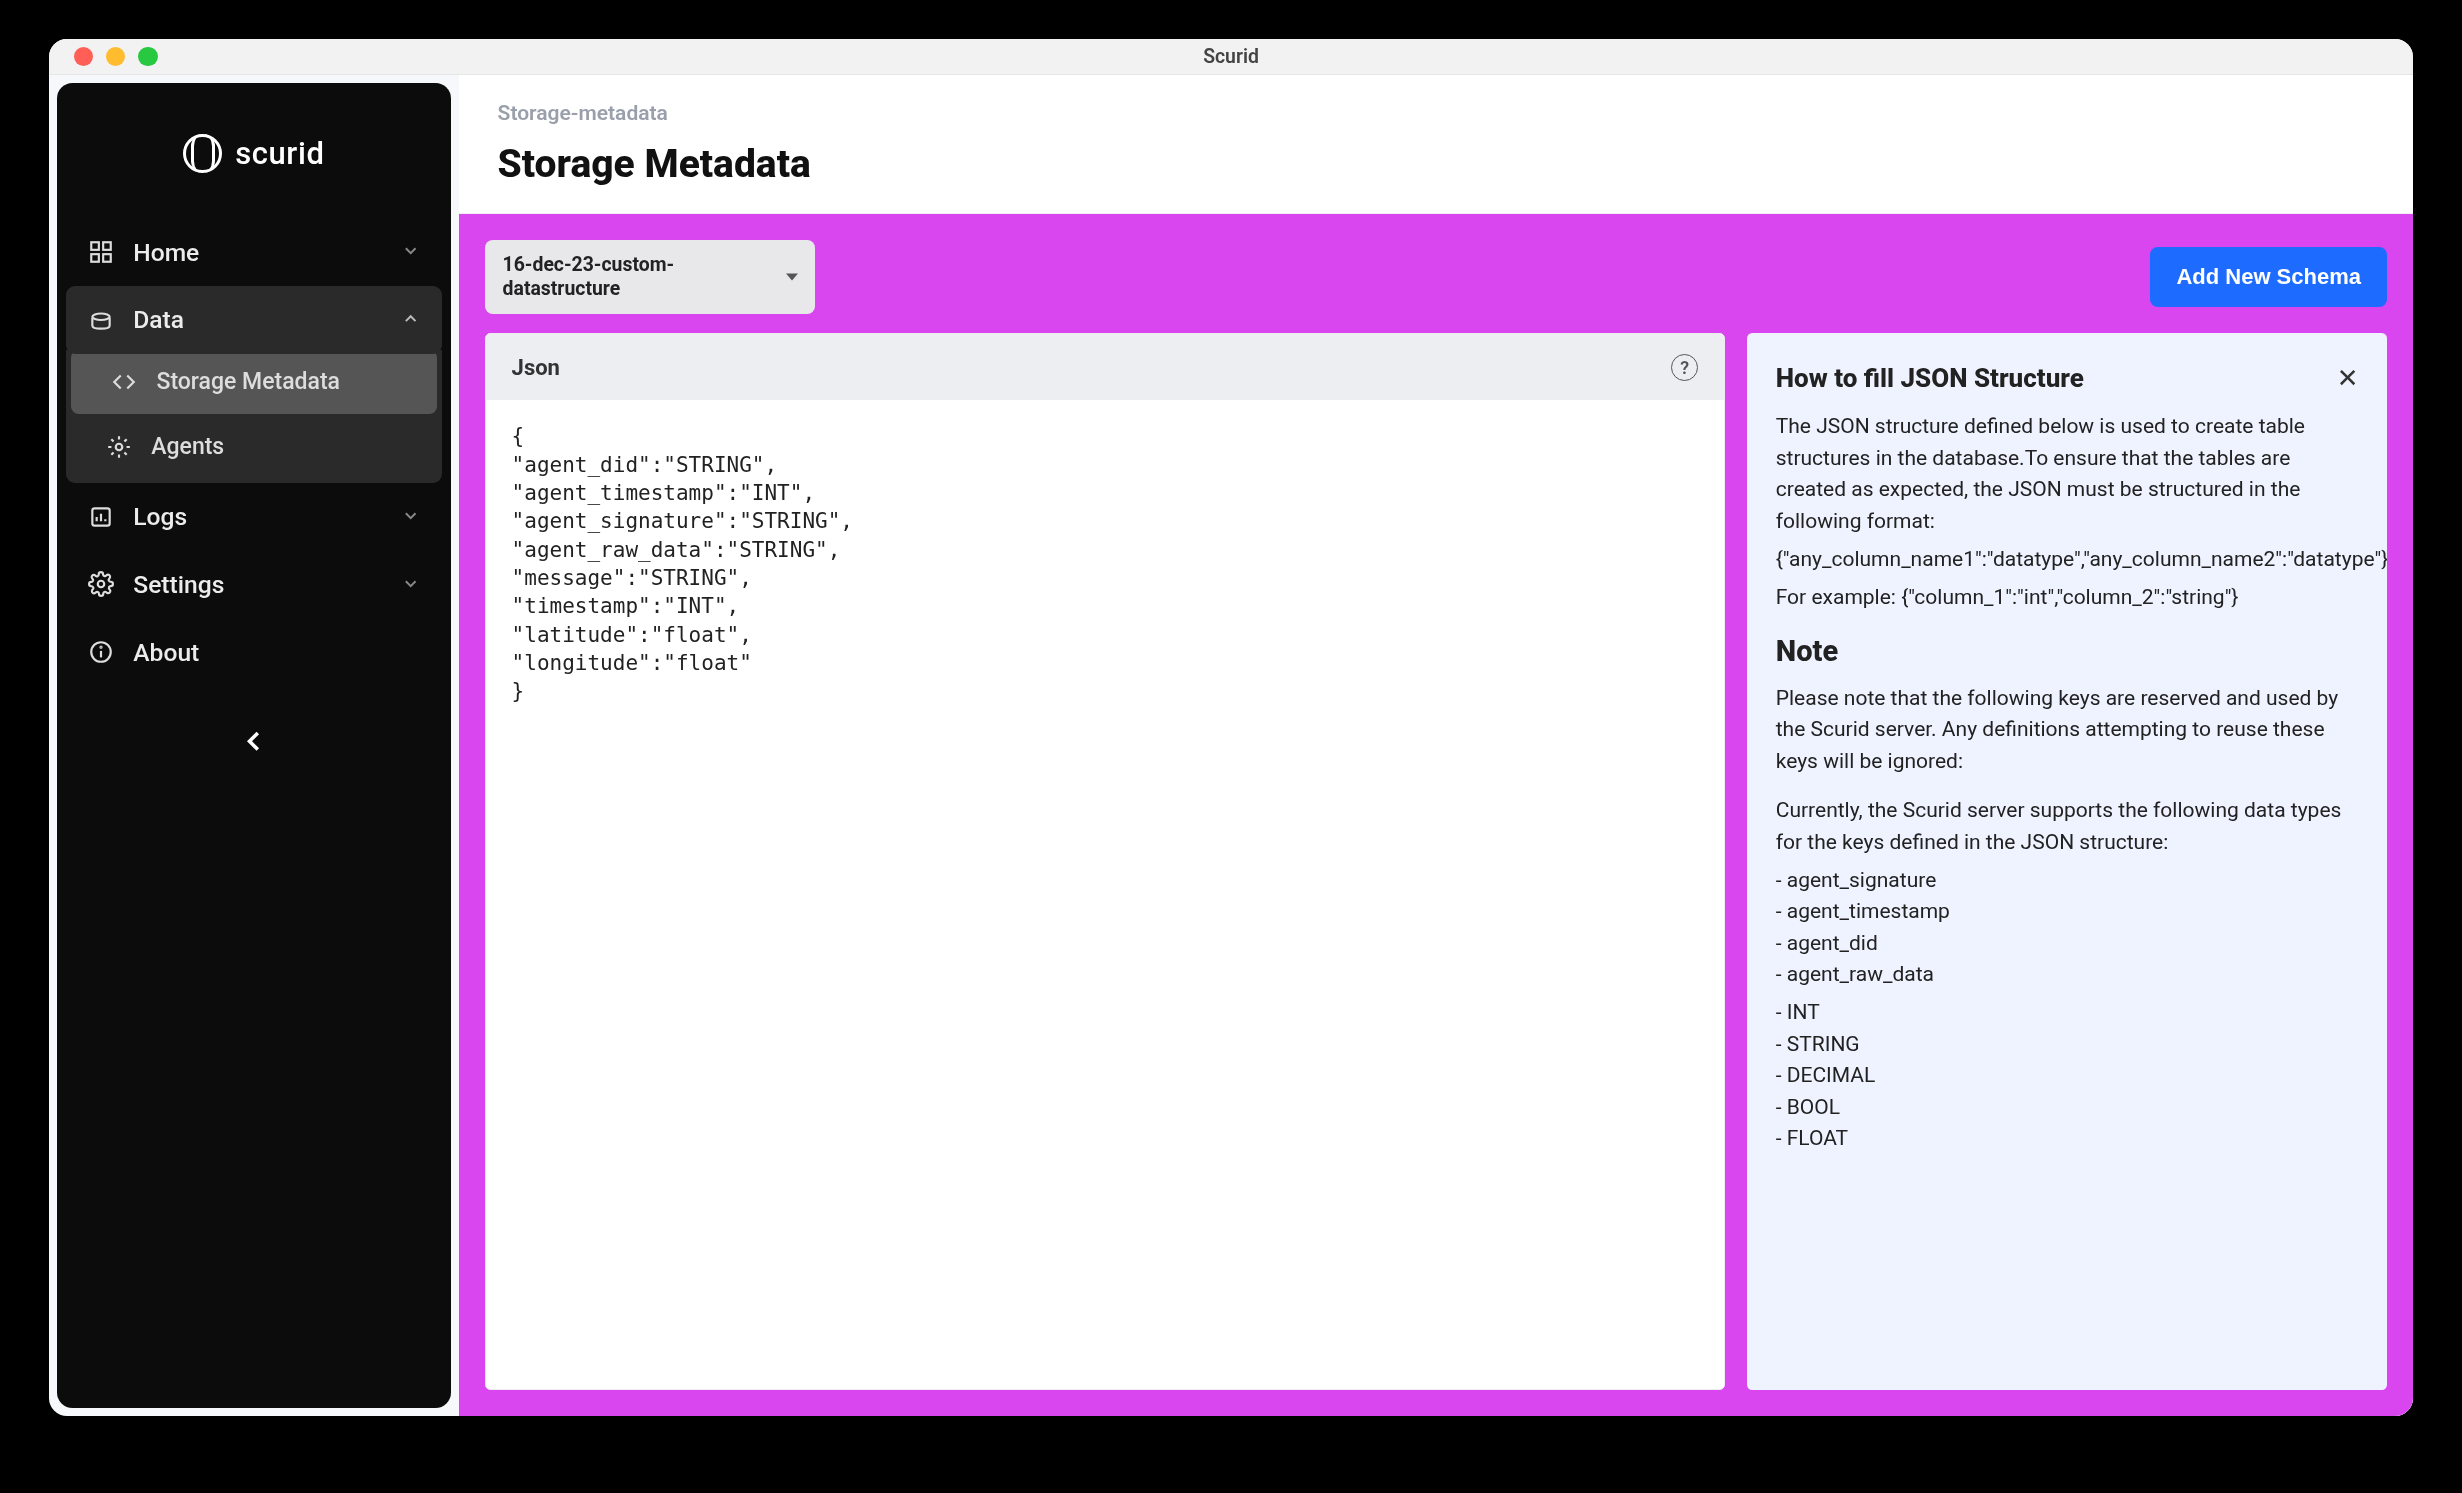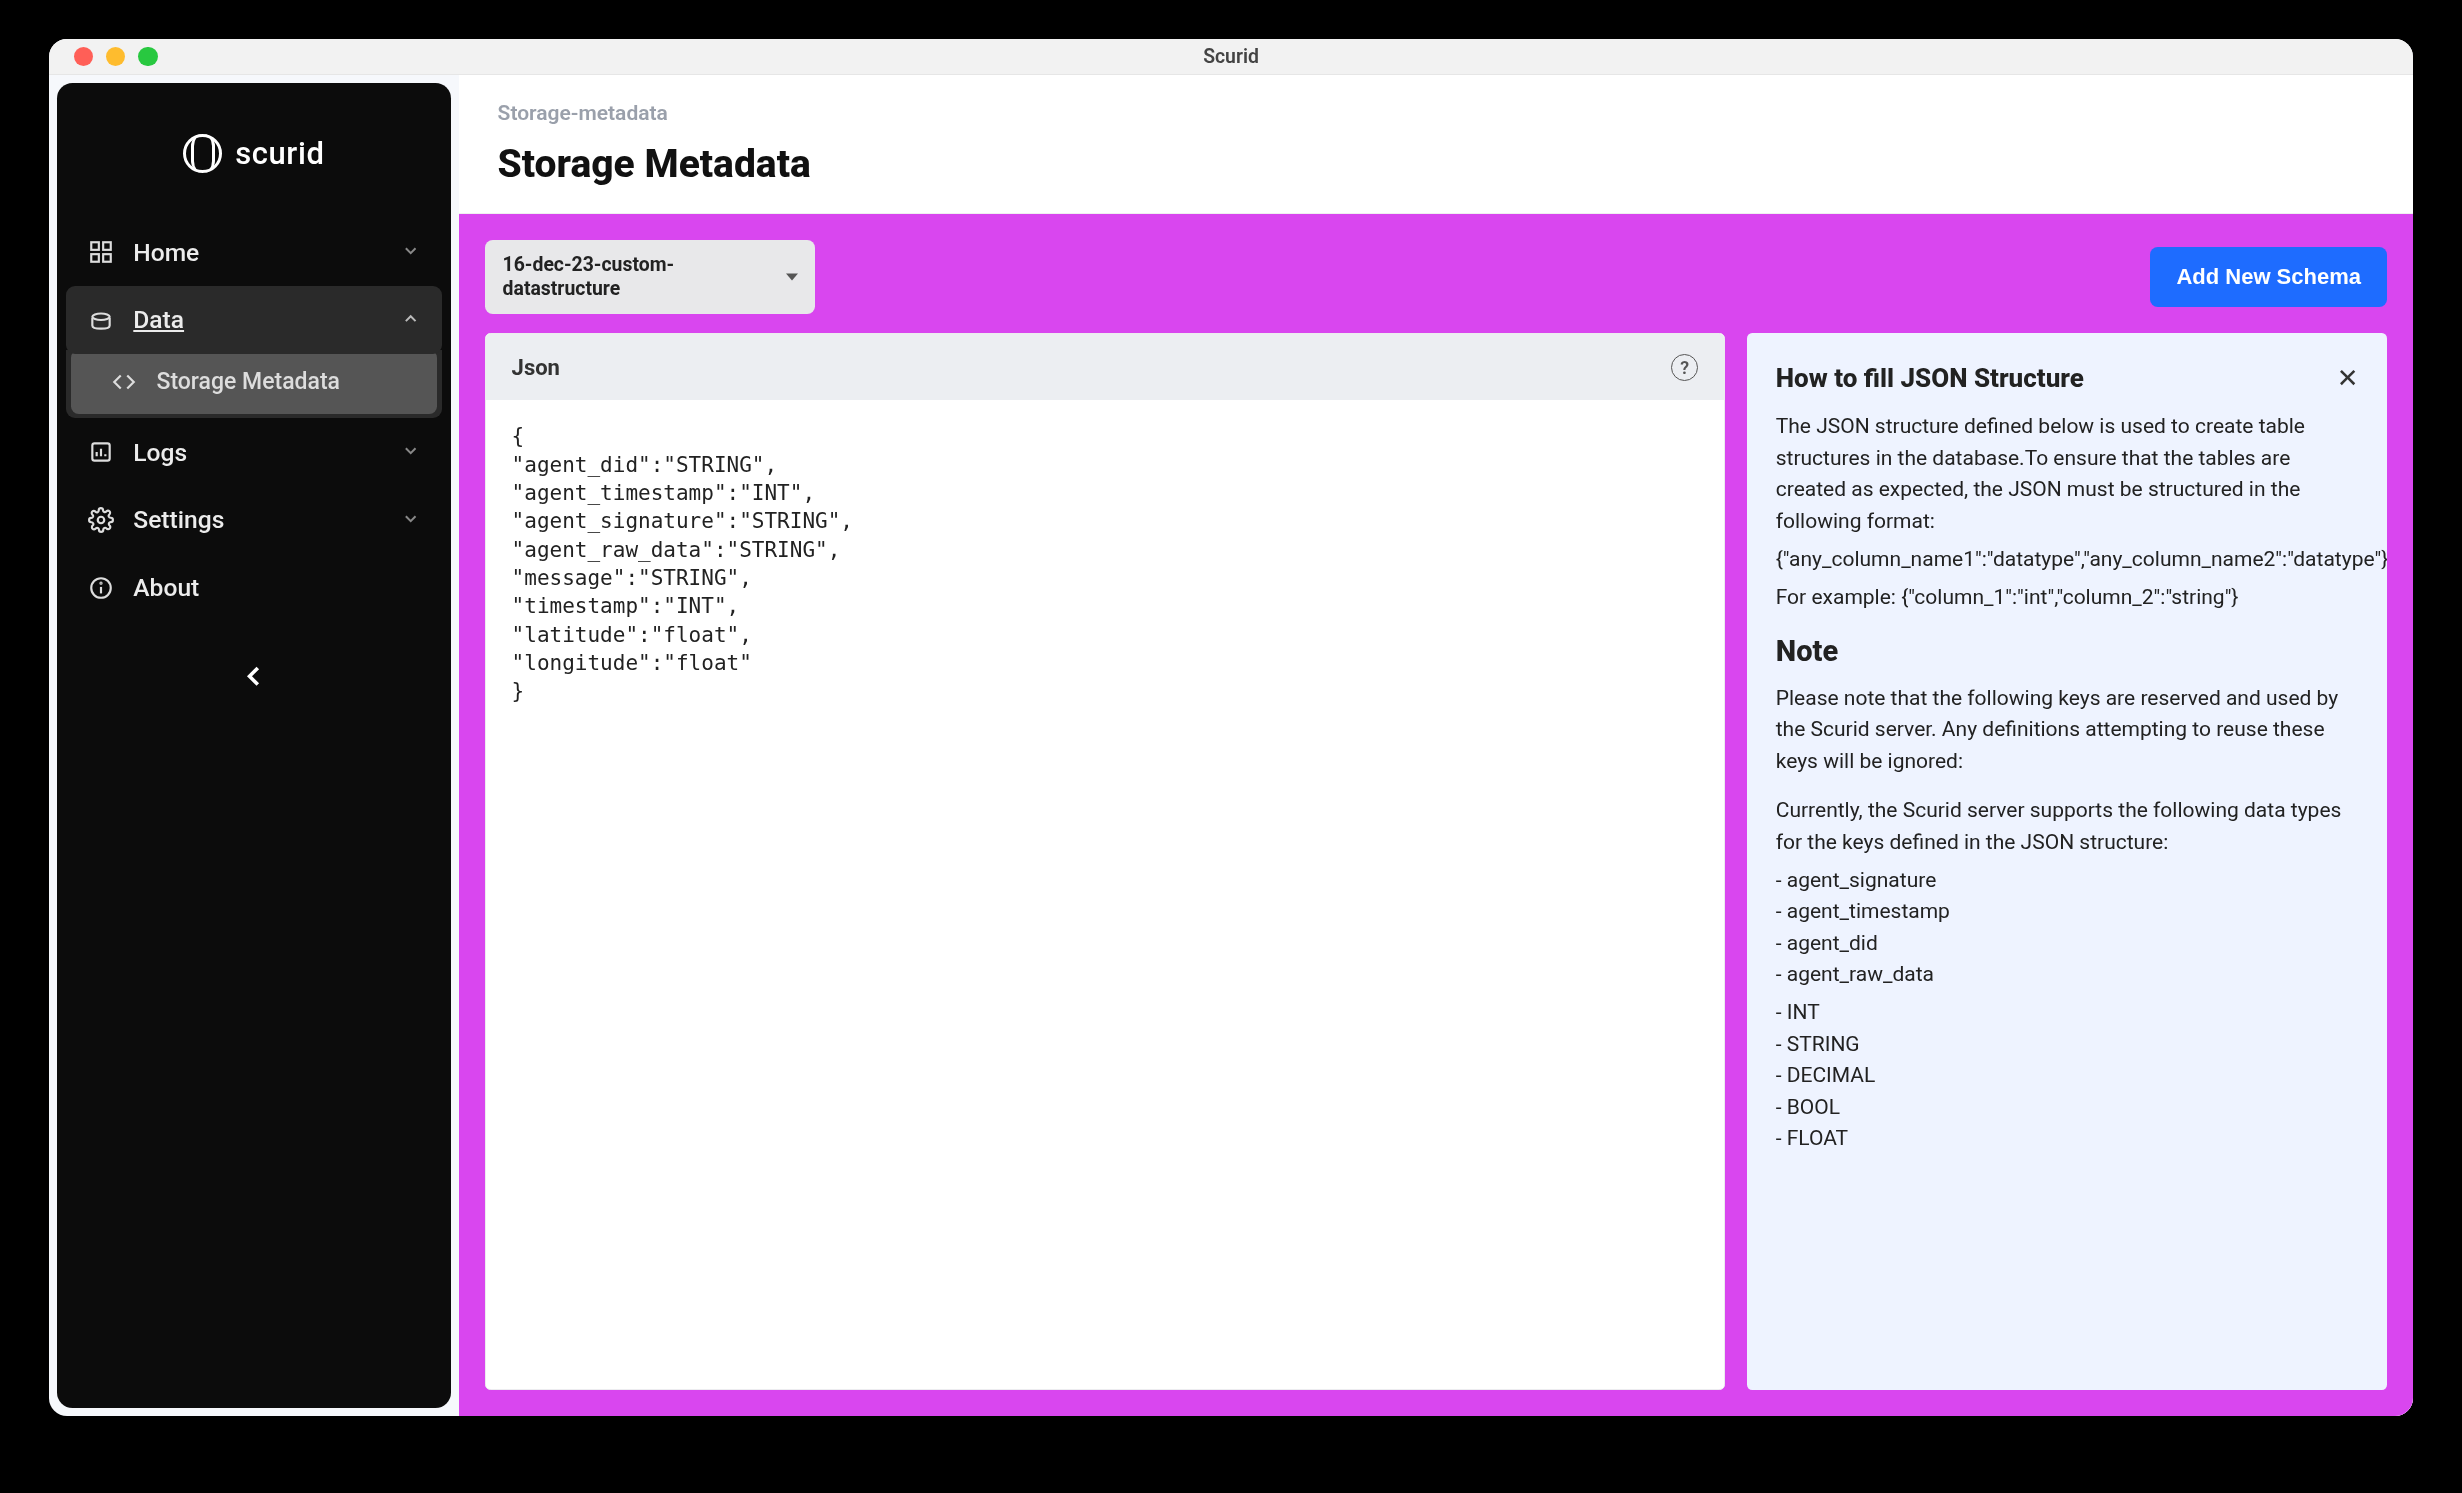--- a/index.html
+++ b/index.html
@@ -97,21 +97,21 @@
     font-weight: 500;
     color: #ececec;
     border-radius: 9px;
     cursor: pointer;
     position: relative;
   }
   .nav-item .chev {
     margin-left: auto;
     color: #888;
   }
-  .nav-item.expanded { background:#2a2a2a;text-decoration:underline; }
+  .nav-item.expanded { background:#2a2a2a; }
   .nav-sub {
     background:#2a2a2a;
     border-radius: 0 0 9px 9px;
     margin-top:-3.9px;
     padding-bottom:3.9px;
   }
   .nav-sub-item {
     display:flex;
     align-items:center;
     gap:18px;
@@ -325,20 +325,29 @@
 
       <div class="nav-sub">
         <div class="nav-sub-item active">
           <span class="nav-icon">
             <svg viewBox="0 0 24 24">
                 <polyline points="9 6 3 12 9 18"></polyline>
                 <polyline points="15 6 21 12 15 18"></polyline>
               </svg>
           </span>
           <span style="max-width:194px; line-height:1.2;">Storage Metadata</span>
+        </div>
+        <div class="nav-sub-item">
+          <span class="nav-icon">
+            <svg viewBox="0 0 24 24">
+                <circle cx="12" cy="12" r="3"></circle>
+                <path d="M12 2v3M12 19v3M2 12h3M19 12h3M4.9 4.9l2.1 2.1M17 17l2.1 2.1M4.9 19.1l2.1-2.1M17 7l2.1-2.1"></path>
+              </svg>
+          </span>
+          <span>Agents</span>
         </div>
       </div>
 
       <div class="nav-item">
         <span class="nav-icon">
           <svg viewBox="0 0 24 24">
               <rect x="4" y="4" width="16" height="16" rx="2"></rect>
               <path d="M8 16v-4M12 16v-7M16 16v-2"></path>
             </svg>
         </span>

